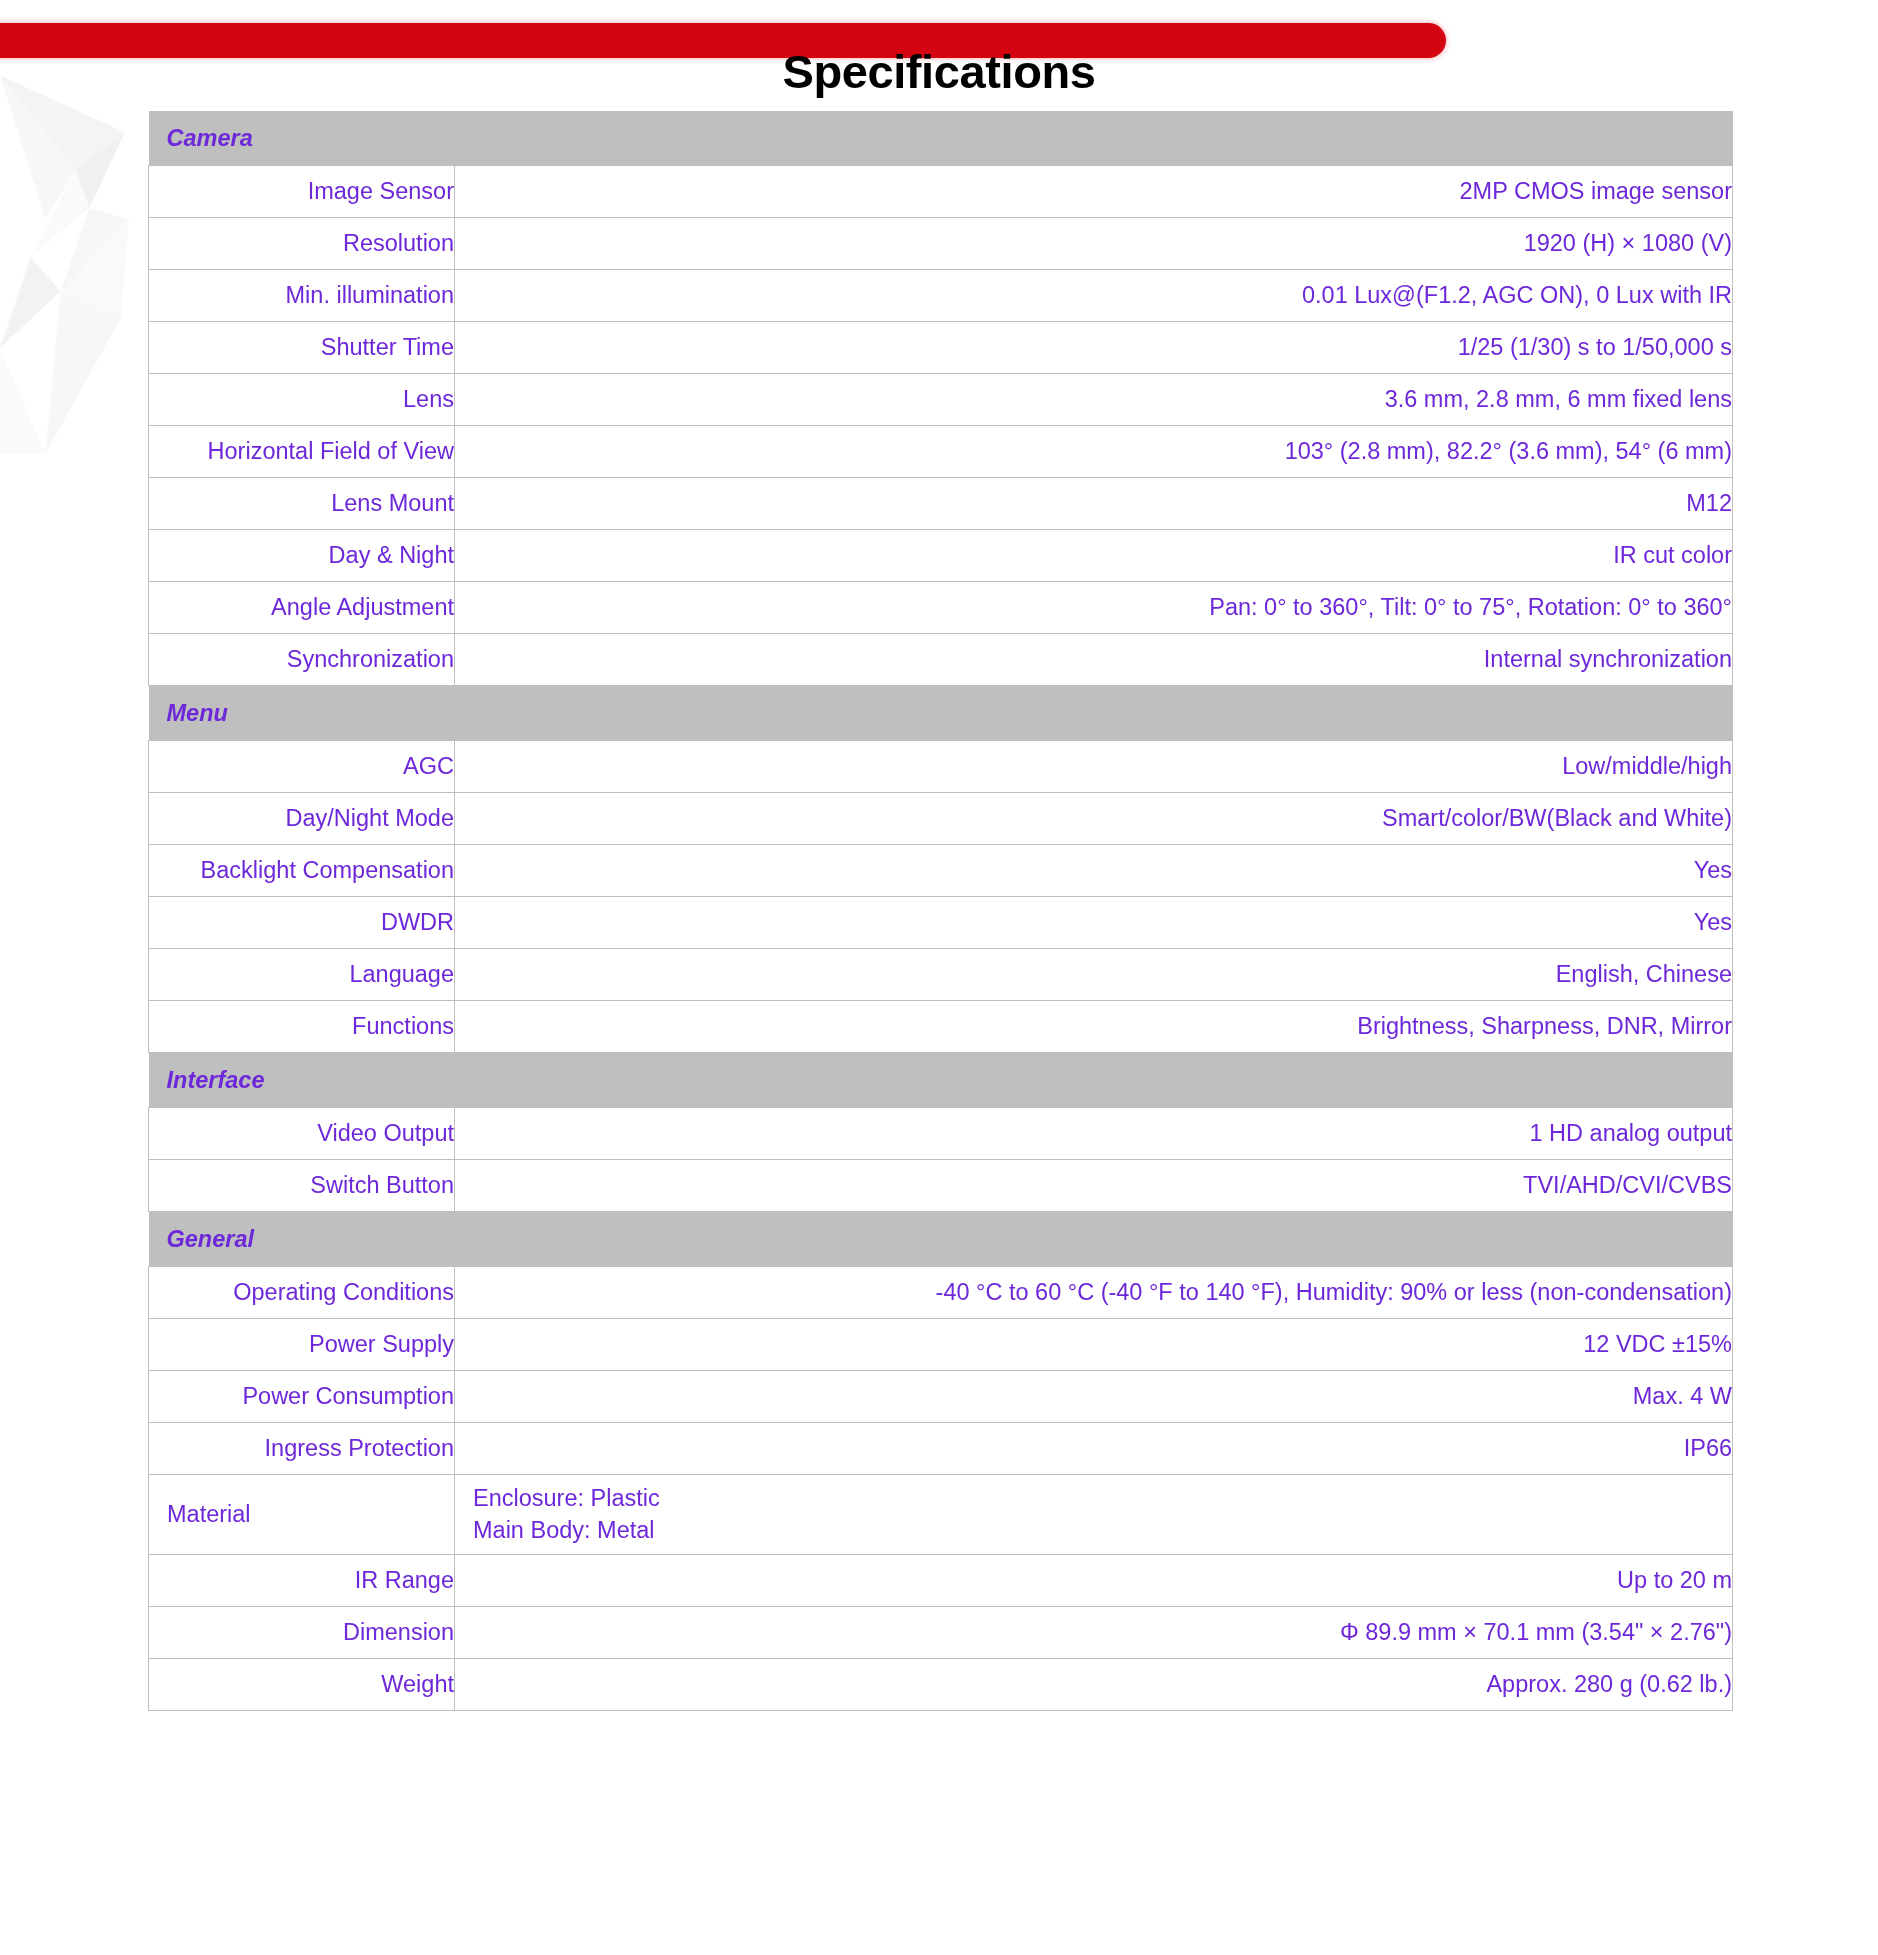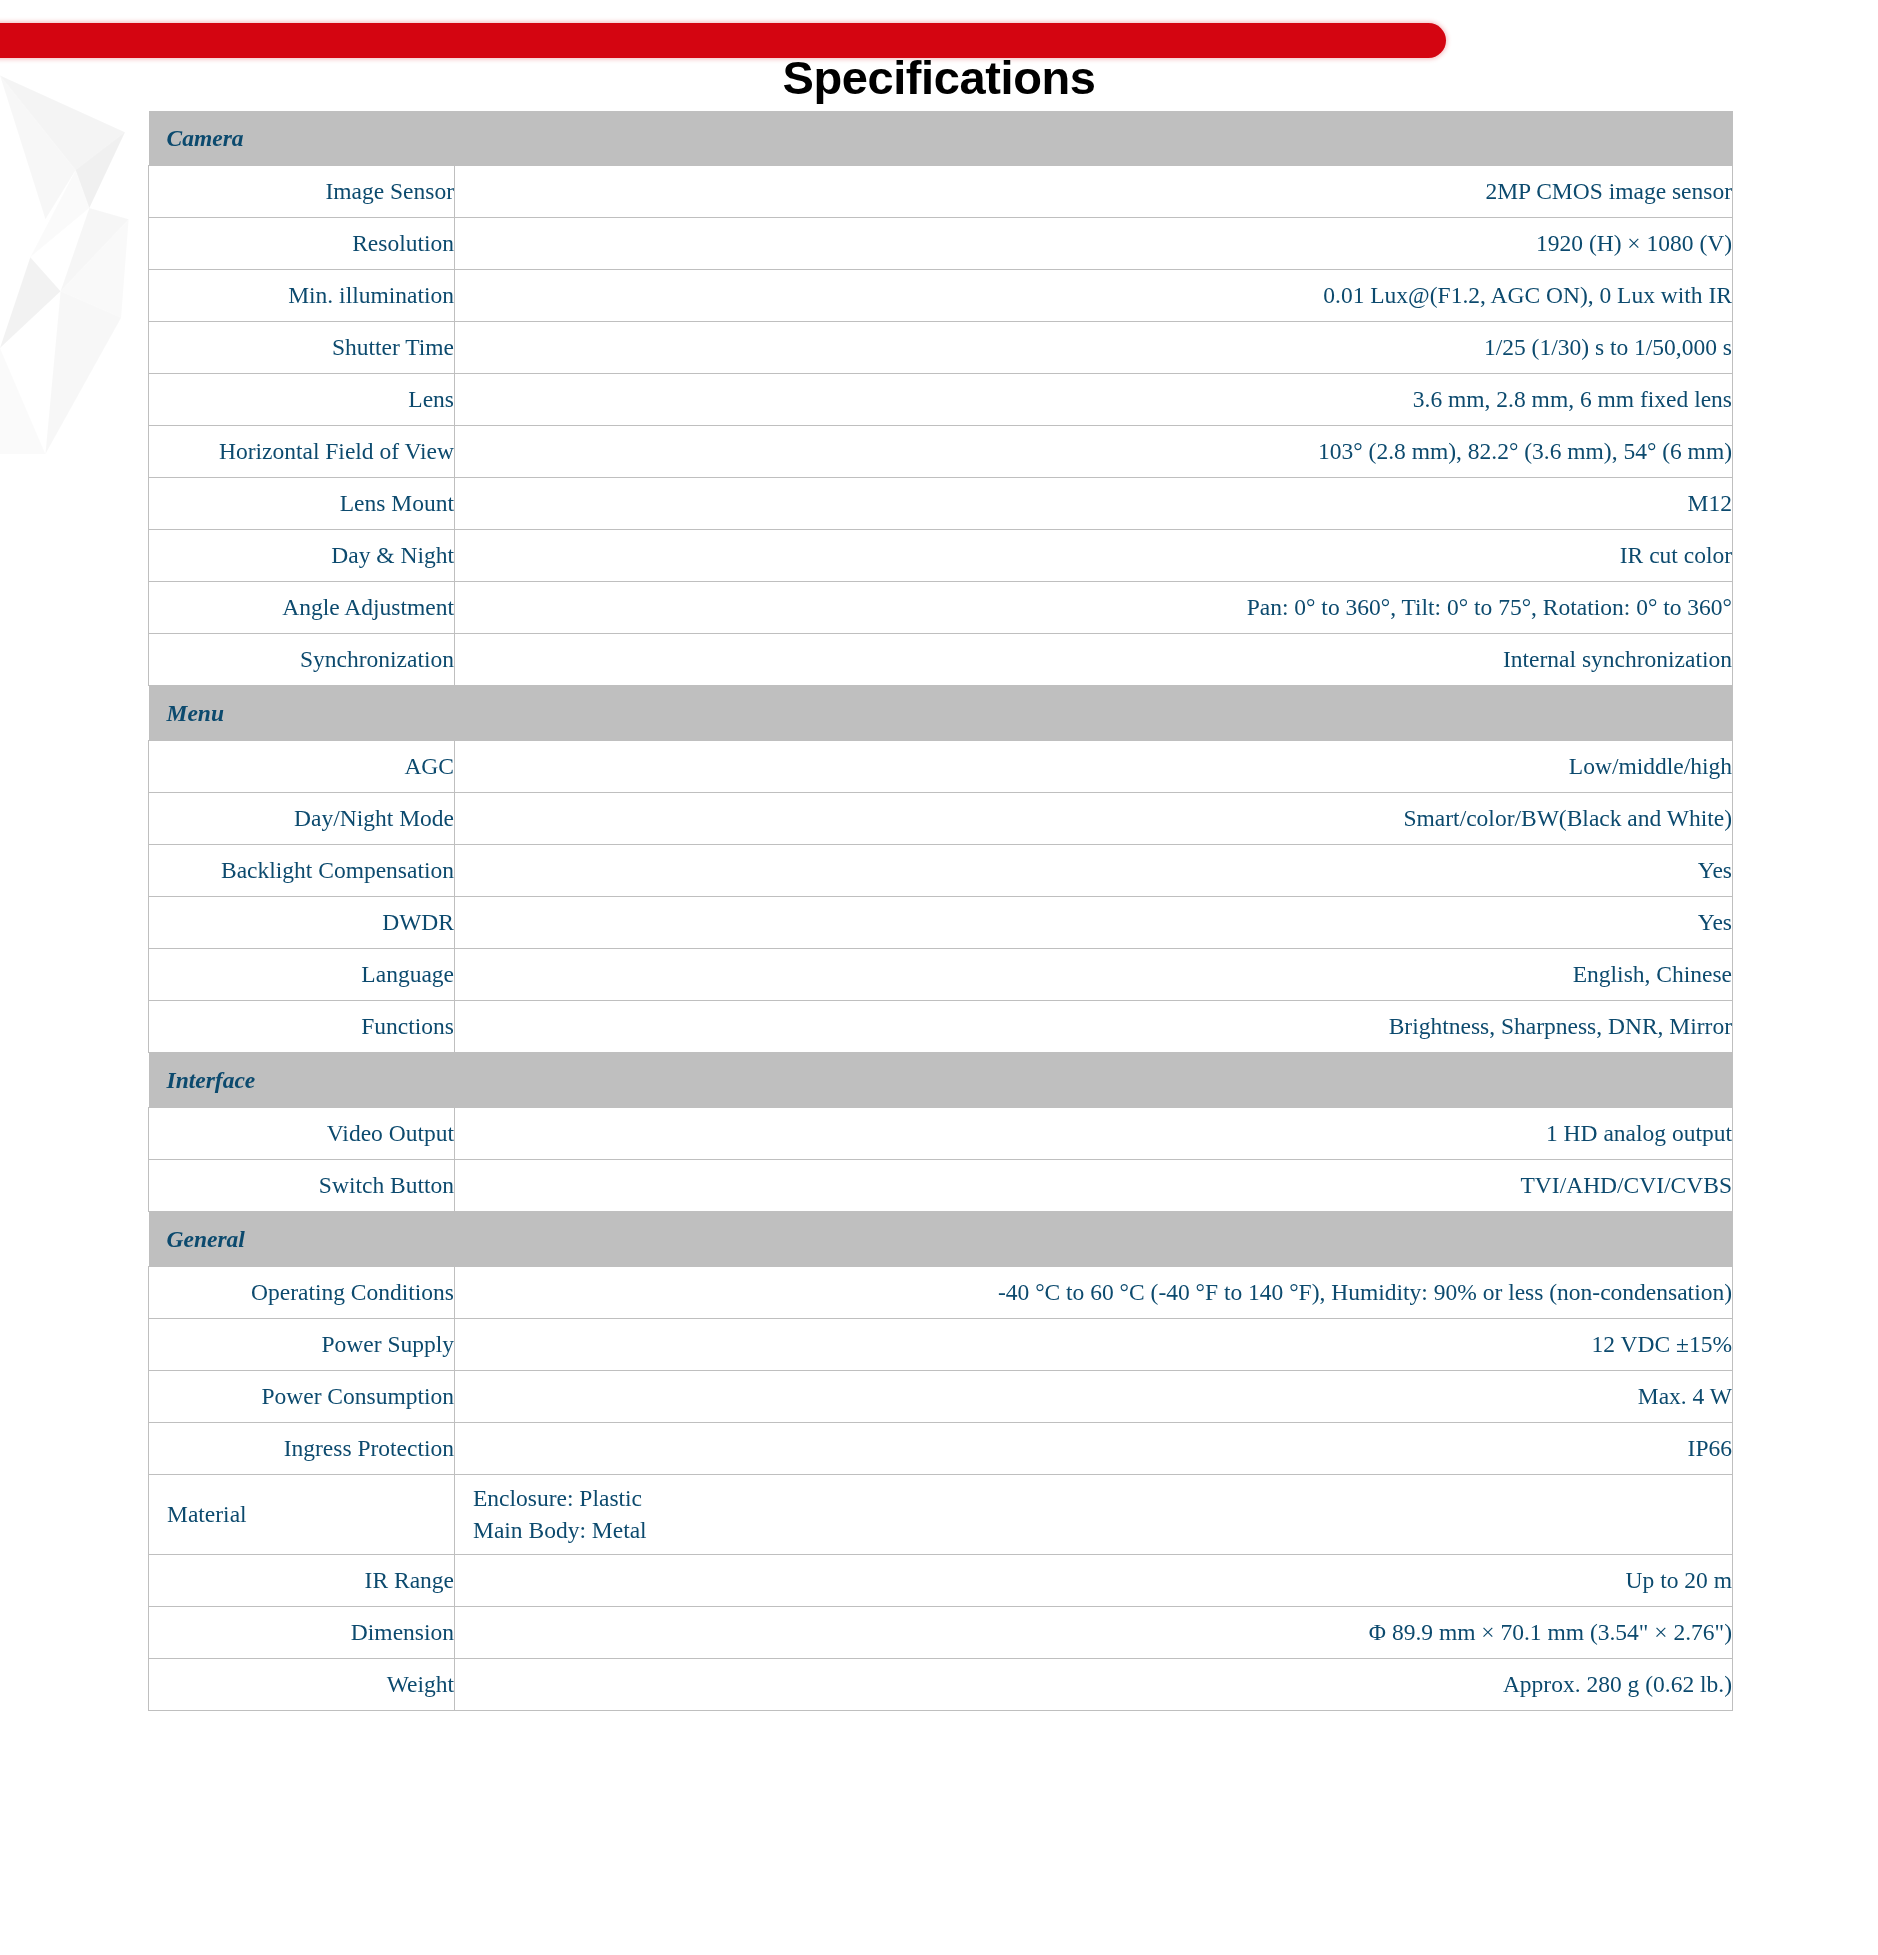--- a/index.html
+++ b/index.html
@@ -35,21 +35,21 @@
     height: 35px;
     background: #D40511;
     border-radius: 0 18px 18px 0;
     box-shadow: 0 0 5.3px 0.8px rgba(212,5,17,0.30);
     z-index: 1;
   }
 
   
   #page-title {
     position: absolute;
-    top: 54px;
+    top: 48px;
     left: 0;
     width: 1878px;
     text-align: center;
     font-size: 47px;
     font-weight: bold;
     color: #000000;
     letter-spacing: -0.4px;
     line-height: 1.0;
     z-index: 3;
     white-space: nowrap;
@@ -61,22 +61,21 @@
     left: 148px;
     top: 111px;
     width: 1584px;
     z-index: 2;
   }
   table.spec {
     border-collapse: collapse;
     width: 1584px;
     table-layout: fixed;
     font-size: 23.5px;
-    color: #0c4a6e;
-    font-family: Liberation Serif, serif;
+    color: #6d28d9;
   }
   table.spec col.c-label { width: 306px; }
   table.spec col.c-value { width: 1278px; }
 
   tr.section-row > td {
     background: #BFBFBF;
     font-style: italic;
     font-weight: bold;
     font-size: 23.5px;
     padding: 9px 0 9px 18px;

